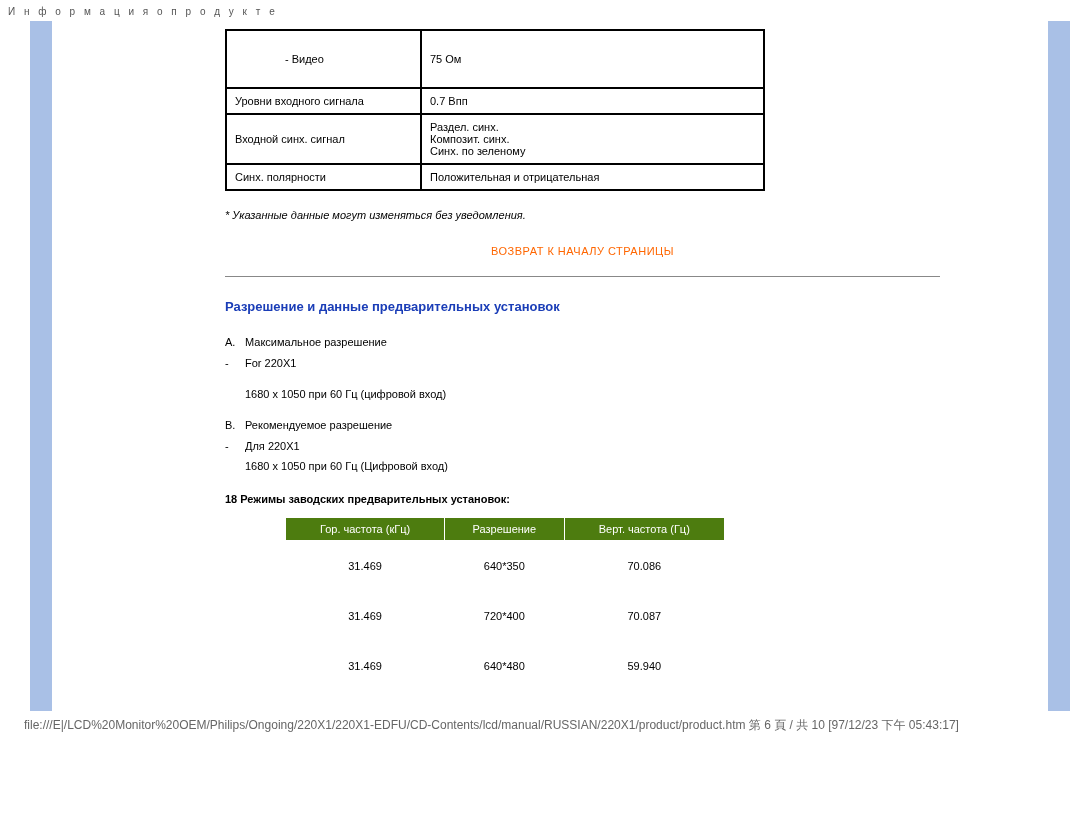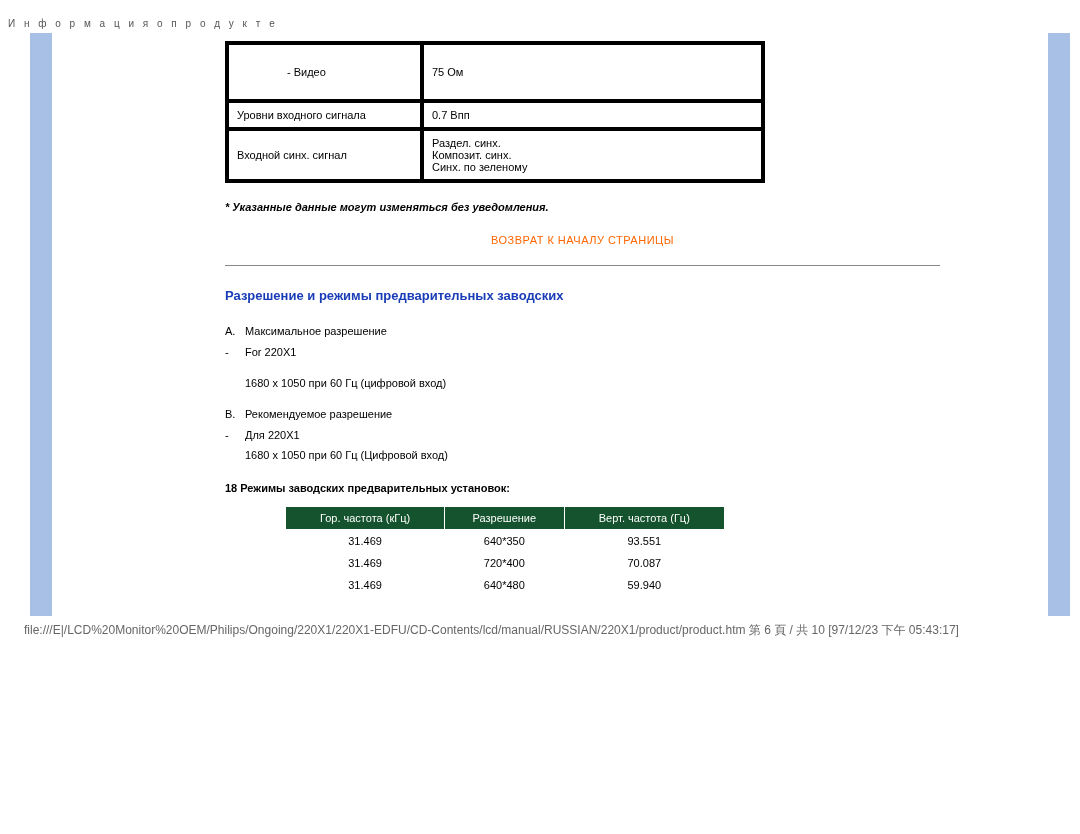--- a/index.html
+++ b/index.html
@@ -8,21 +8,21 @@
     font-family: Arial, Helvetica, sans-serif;
     font-size: 12px;
     color: #000;
     background: #fff;
     width: 1080px;
   }
   .page-header {
     font-size: 10px;
     letter-spacing: 3px;
     color: #555;
-    padding: 18px 8px 4px 8px;
+    padding: 6px 8px 4px 8px;
   }
   .layout {
     position: relative;
   }
   .left-stripe {
     position: absolute;
     left: 30px;
     top: 0;
     width: 22px;
     height: 100%;
@@ -41,37 +41,37 @@
     margin-right: 140px;
     padding-top: 8px;
     padding-bottom: 20px;
   }
   table.spec-table {
     border-collapse: collapse;
     width: 540px;
     margin-bottom: 18px;
   }
   table.spec-table td {
-    border: 4px solid #000000;
+    border: 2px solid #000000;
     padding: 6px 8px;
     vertical-align: middle;
     font-size: 11px;
   }
   table.spec-table tr.tall td { height: 58px; }
   table.spec-table td.col1 { width: 195px; }
   .indent { padding-left: 50px; display: inline-block; }
   .note {
     font-style: italic;
     font-size: 11px;
-    margin: 10px 0 20px 0;
-    font-weight: bold;
+    margin: 10px 0 0 0;
   }
   .return-link {
     text-align: center;
     margin-bottom: 18px;
+    margin-top: 23px;
   }
   .return-link a {
     color: #ff6600;
     font-size: 11px;
     text-decoration: none;
     letter-spacing: 0.5px;
   }
   hr.sep {
     border: none;
     border-top: 1px solid #888;
@@ -95,29 +95,29 @@
     font-size: 11px;
     margin: 7px 0 12px 0;
   }
   table.presets {
     border-collapse: collapse;
     width: 440px;
     margin-left: 60px;
     font-size: 11px;
   }
   table.presets th {
-    background: #14532d;
+    background: #4d7c0f;
     color: #fff;
     font-weight: normal;
     padding: 5px 8px;
     border: 1px solid #fff;
     text-align: center;
   }
   table.presets td {
-    padding: 5px 8px;
+    padding: 19px 8px;
     text-align: center;
   }
   .footer-path {
     font-size: 12px;
     color: #666;
     padding: 6px 8px 8px 24px;
   }
 </style>
 </head>
 <body>
@@ -137,32 +137,36 @@
             <td>75 Ом</td>
           </tr>
           <tr>
             <td class="col1">Уровни входного сигнала</td>
             <td>0.7 Впп</td>
           </tr>
           <tr>
             <td class="col1">Входной синх. сигнал</td>
             <td>Раздел. синх.<br>Композит. синх.<br>Синх. по зеленому</td>
           </tr>
+          <tr>
+            <td class="col1">Синх. полярности</td>
+            <td>Положительная и отрицательная</td>
+          </tr>
         </tbody>
     </table>
 
     <div class="note">* Указанные данные могут изменяться без уведомления.</div>
 
     <div class="return-link">
       <a href="#">ВОЗВРАТ К НАЧАЛУ СТРАНИЦЫ</a>
     </div>
 
     <hr class="sep">
 
-    <div class="section-heading">Разрешение и режимы предварительных заводских</div>
+    <div class="section-heading">Разрешение и данные предварительных установок</div>
 
     <div class="res-block">
       <div class="row">
         <span class="lab">A.</span>
         <span>Максимальное разрешение</span>
       </div>
       <div class="row">
         <span class="lab">-</span>
         <span>For 220X1</span>
       </div>
@@ -191,21 +195,21 @@
         <tr>
           <th>Гор. частота (кГц)</th>
           <th>Разрешение</th>
           <th>Верт. частота (Гц)</th>
         </tr>
       </thead>
       <tbody id="presets-tbody">
           <tr>
             <td>31.469</td>
             <td>640*350</td>
-            <td>93.551</td>
+            <td>70.086</td>
           </tr>
           <tr>
             <td>31.469</td>
             <td>720*400</td>
             <td>70.087</td>
           </tr>
           <tr>
             <td>31.469</td>
             <td>640*480</td>
             <td>59.940</td>

